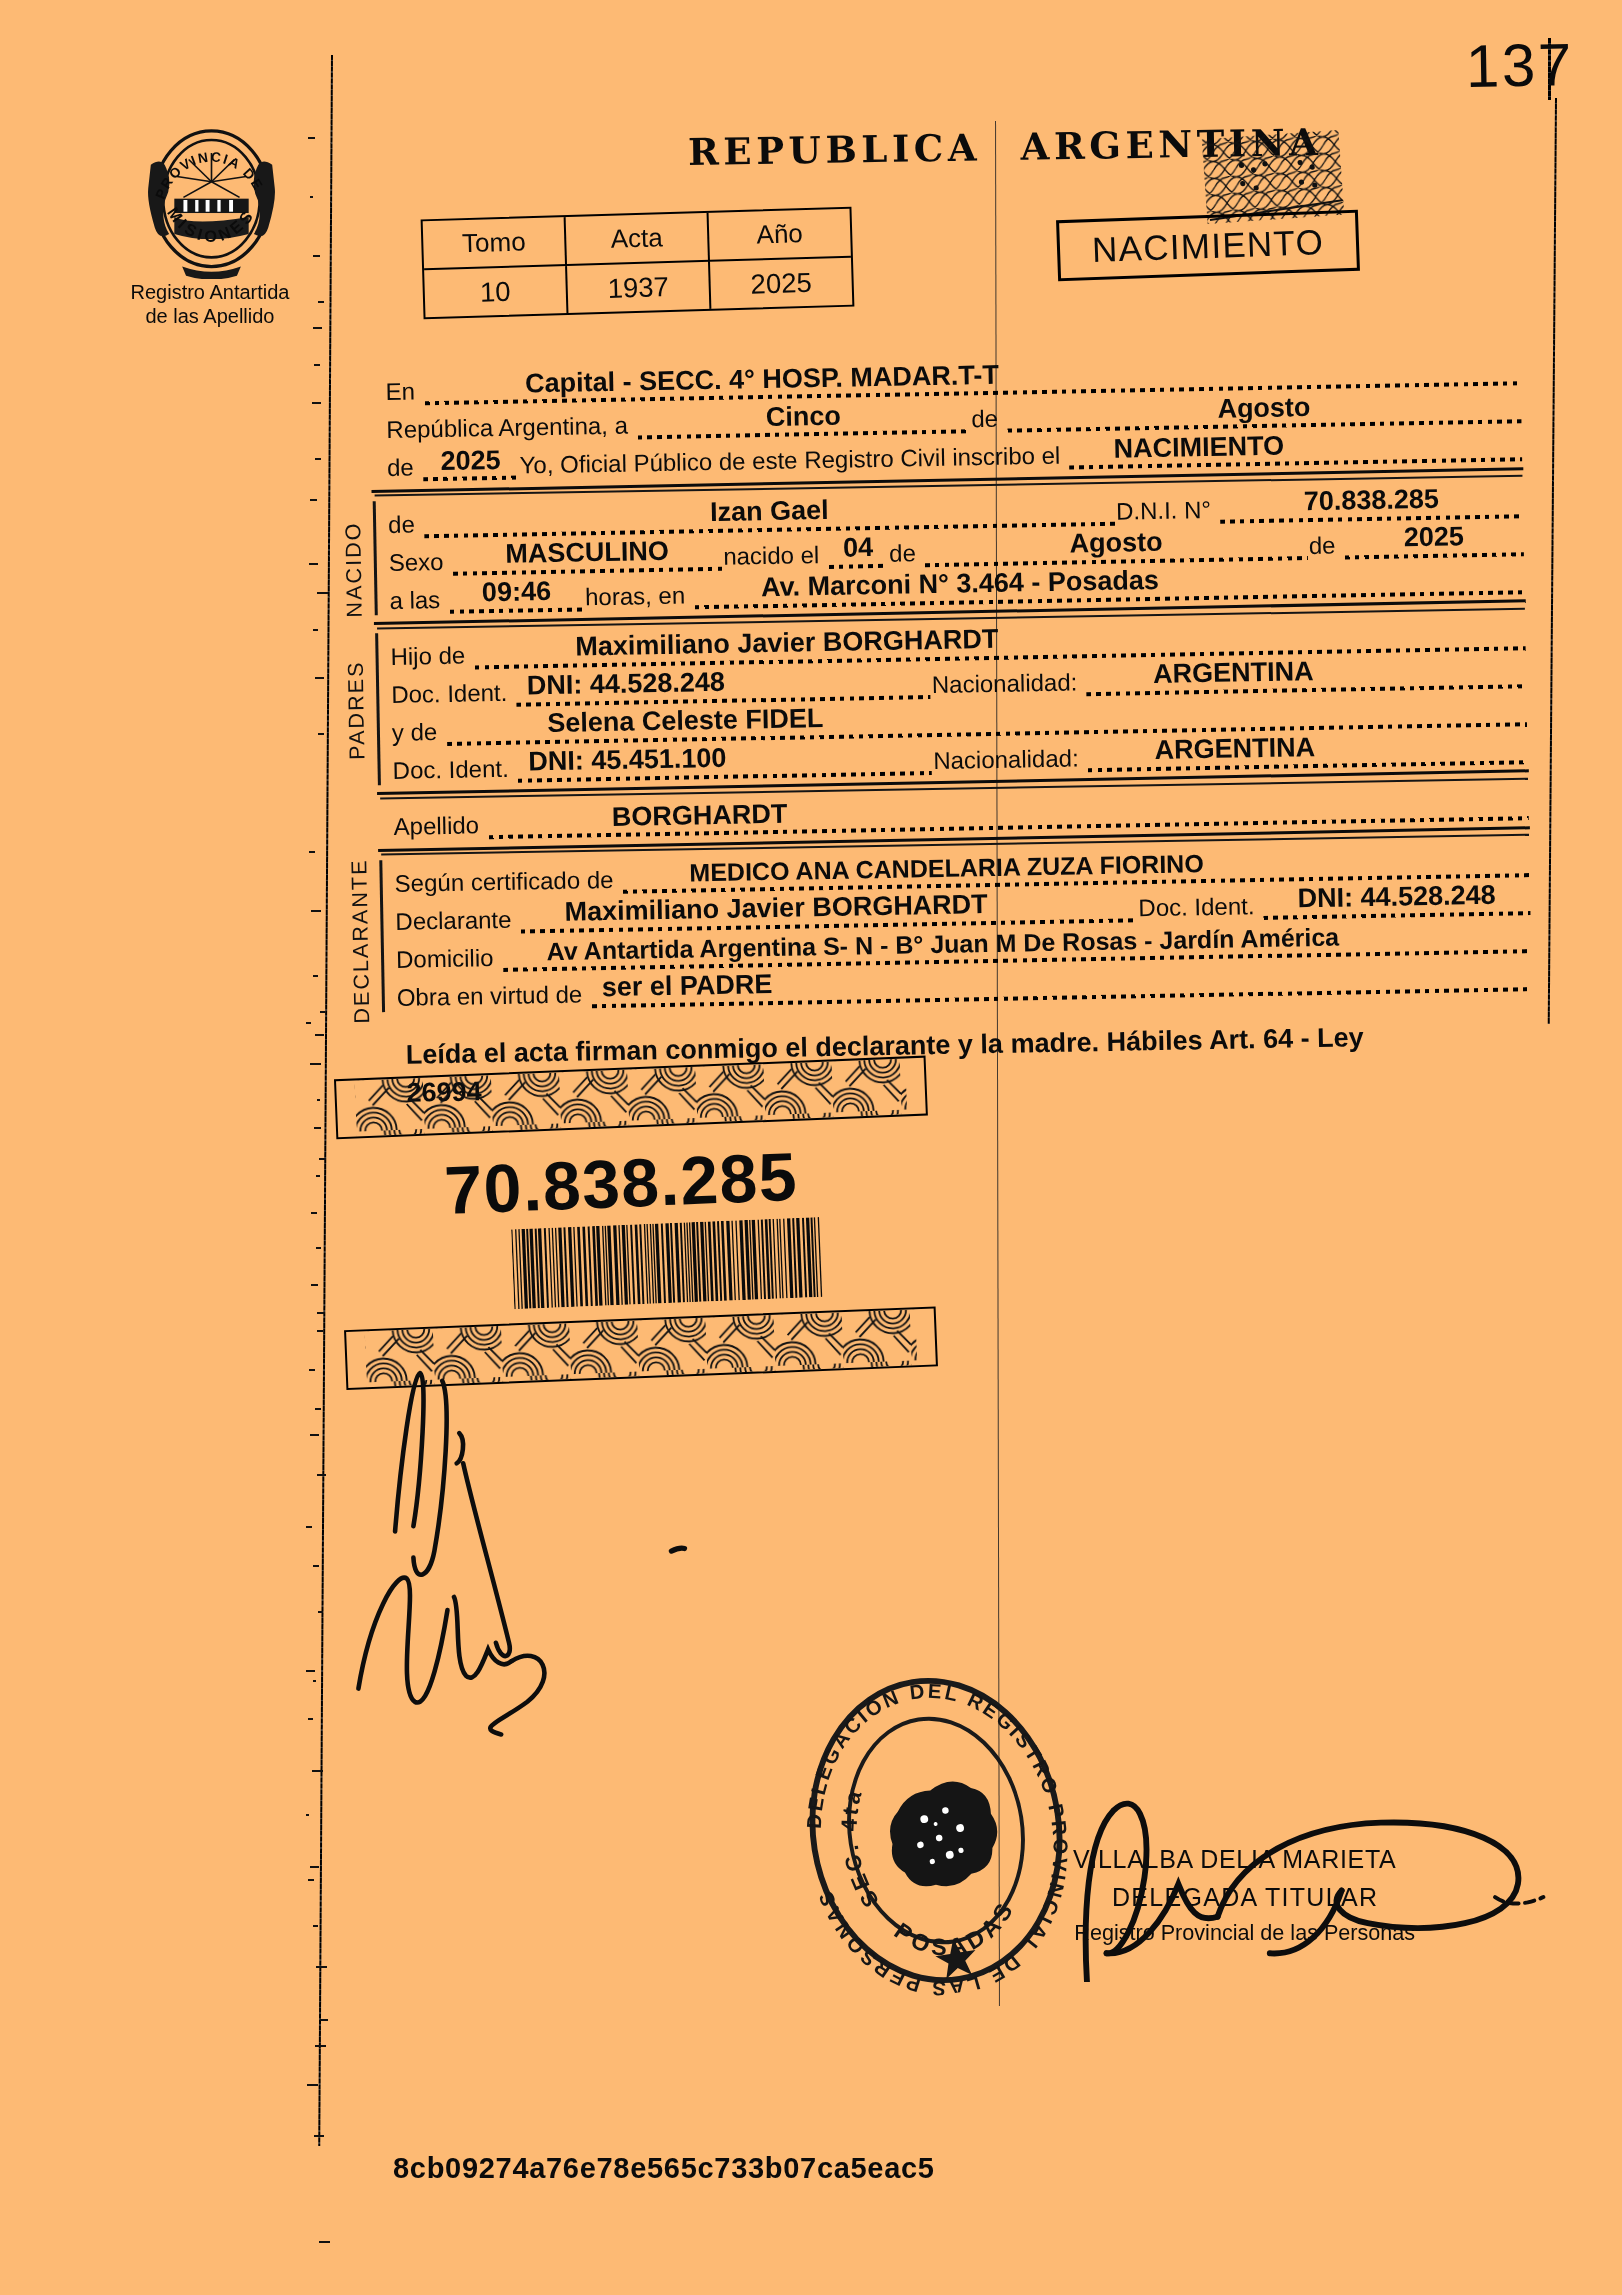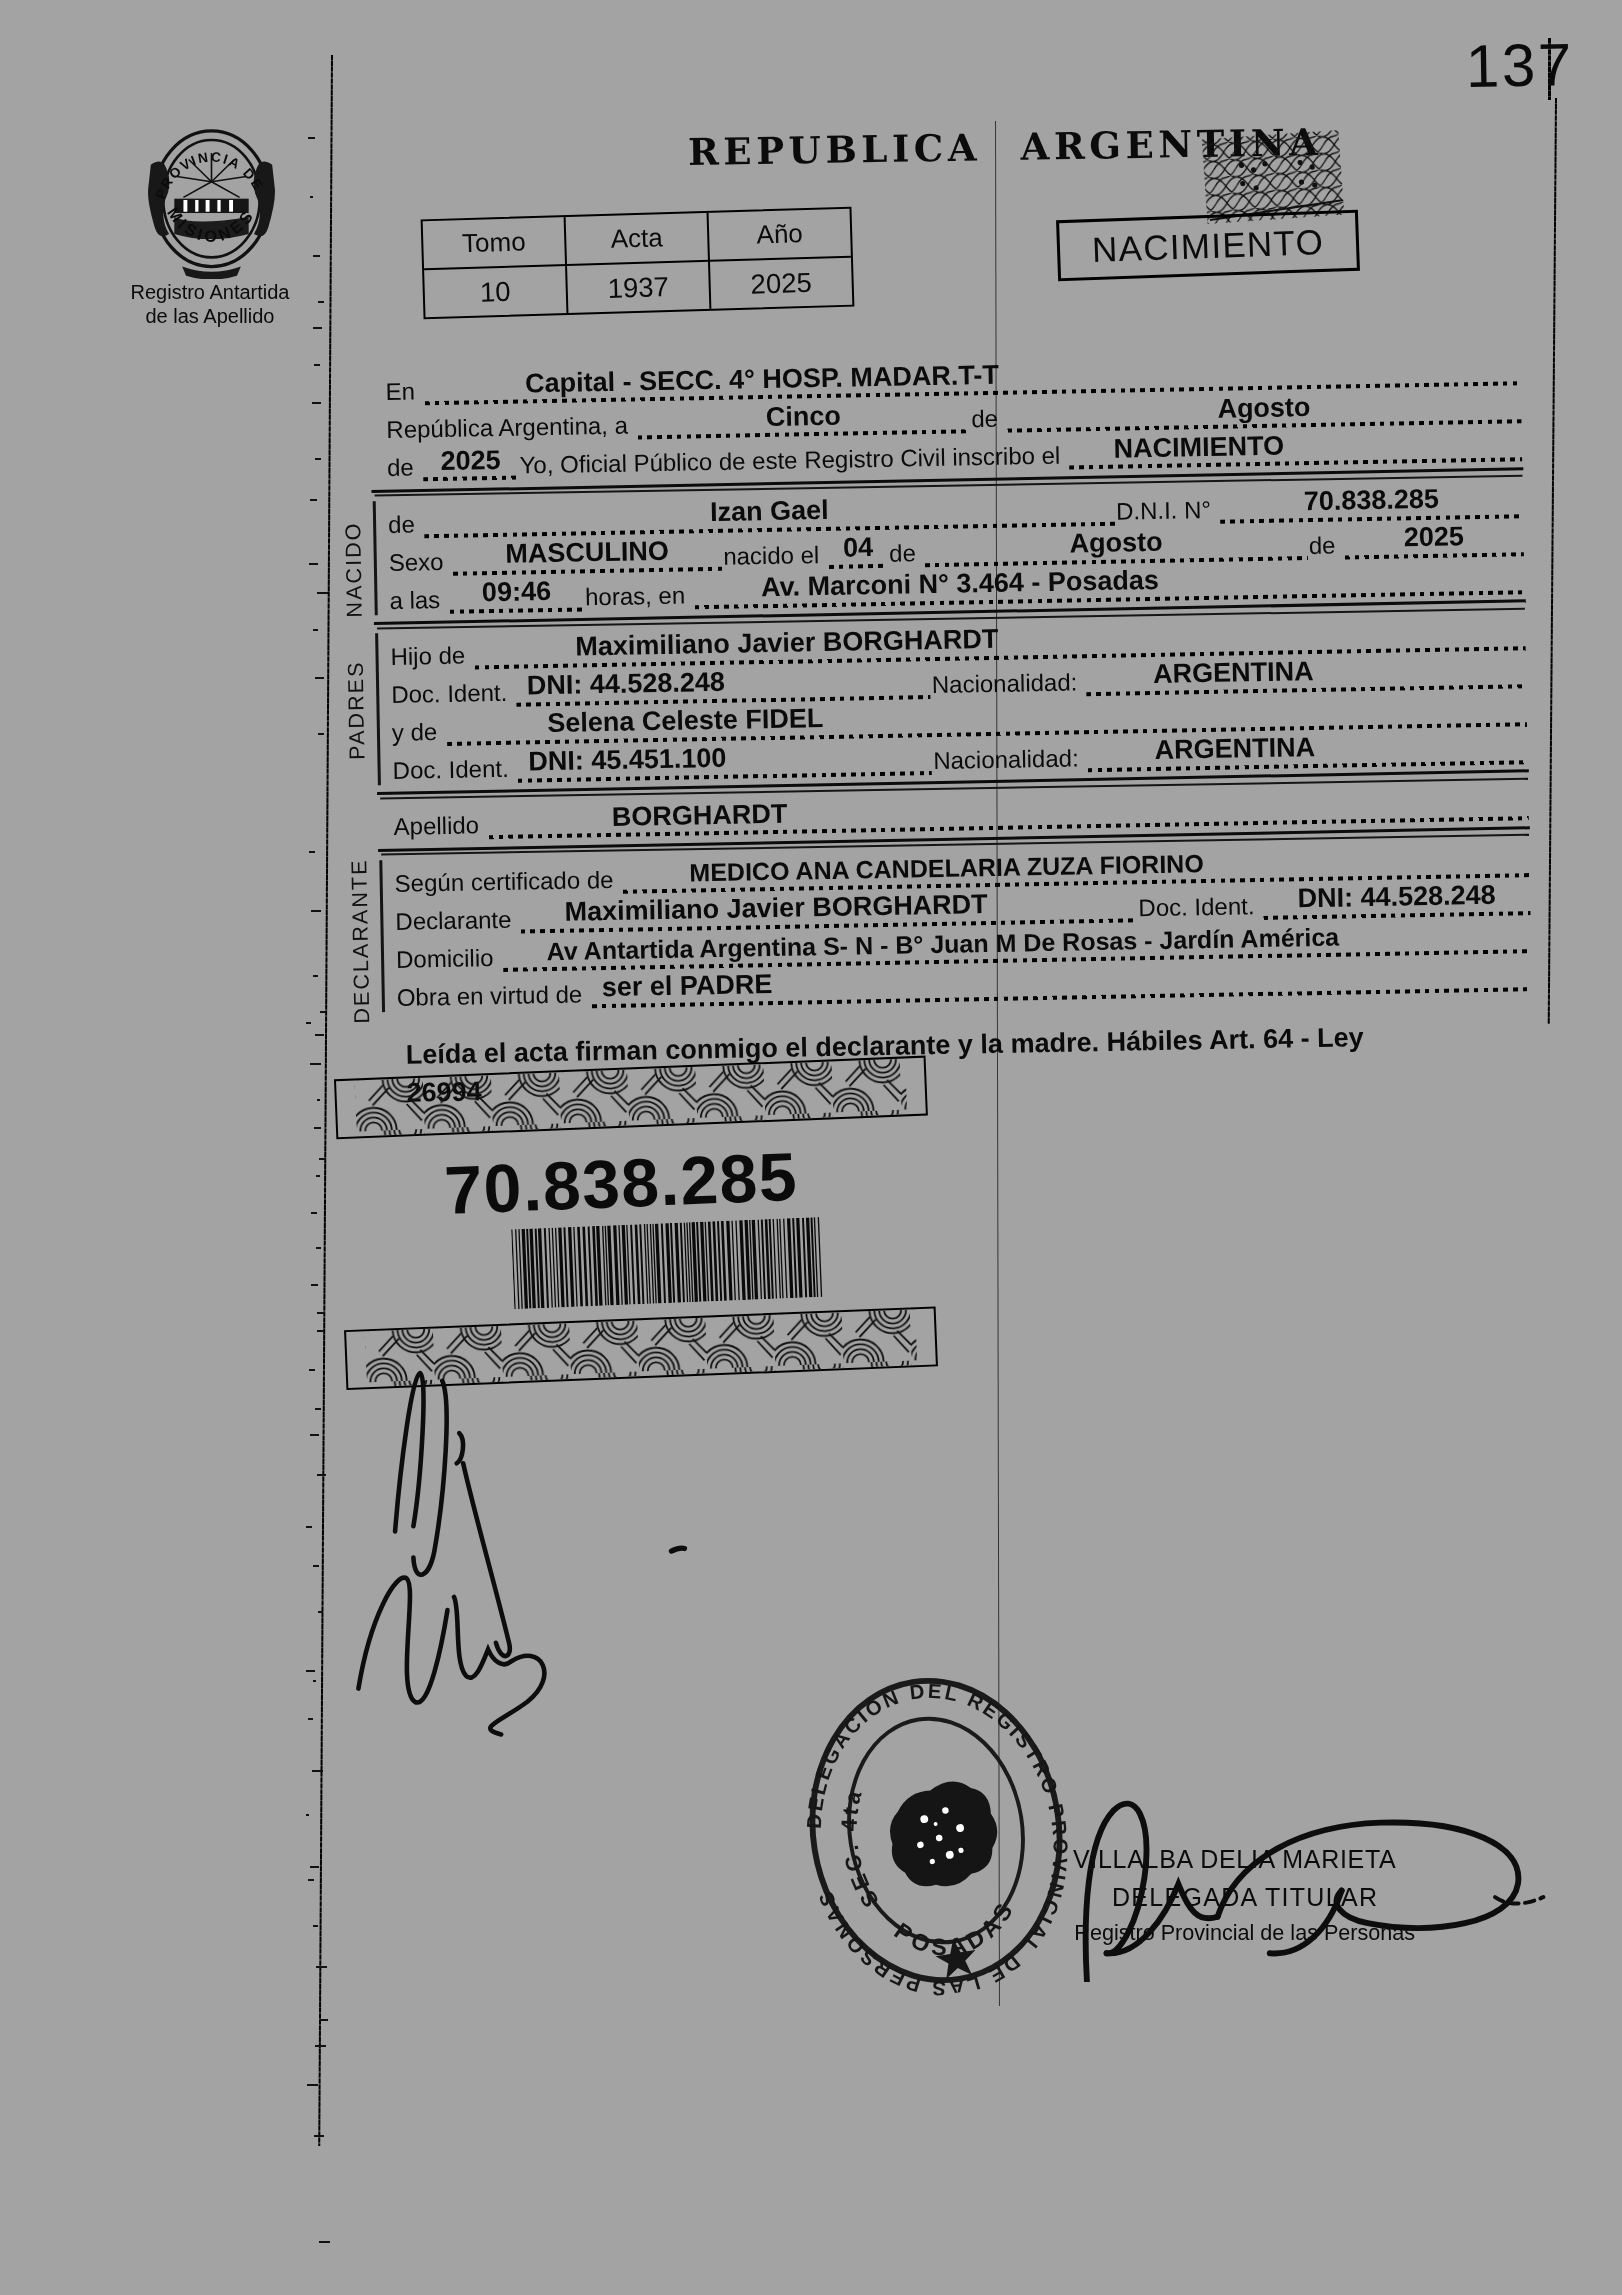--- a/index.html
+++ b/index.html
@@ -1,16 +1,16 @@
 <!DOCTYPE html>
 <html style="font-size:10.5px"><head>
 <meta charset="utf-8">
 <style>
   html,body{margin:0;padding:0;background:#888;}
-  .page{position:relative;width:1622px;height:2295px;background:#a3a3a3;overflow:hidden;
+  .page{position:relative;width:1622px;height:2295px;background:#fdba74;overflow:hidden;
         font-family:"Liberation Sans",sans-serif;color:#0b0b0b;}
   .abs{position:absolute;}
 
   
   .edge{position:absolute;background:repeating-linear-gradient(180deg,#000 0 4.6px,#333 4.6px 5.9px);}
   .edge-left{left:331px;top:55px;width:2px;height:2091px;transform:rotate(.35deg);transform-origin:top left;}
   .edge-right-a{left:1548px;top:38px;width:2.6px;height:62px;}
   .edge-right-b{left:1555px;top:98px;width:2px;height:926px;transform:rotate(.45deg);transform-origin:top left;}
   .fold{left:997px;top:121px;width:1.3px;height:1885px;background:#222;transform:rotate(-.12deg);opacity:.85;}
 
@@ -531,15 +531,16 @@
   <svg class="abs" style="left:1067px;top:1760px;" width="497" height="222" viewBox="0 0 760 340">
     <g fill="none" stroke="#0d0d0d" stroke-width="9" stroke-linecap="round">
       <path d="M 30 340 C 24 240, 30 120, 70 78 C 104 44, 130 90, 118 180 C 108 248, 80 300, 60 296"></path>
       <path d="M 60 296 C 110 300, 150 240, 170 190 C 186 230, 200 250, 230 240"></path>
       <path d="M 230 240 C 260 150, 360 100, 480 96 C 610 92, 700 130, 690 190 C 680 250, 560 270, 460 250 C 420 242, 400 220, 420 200"></path>
       <path d="M 420 200 C 400 260, 360 300, 310 296"></path>
     </g>
     <path d="M 655 210 q 20 14 50 8 q 16 -4 24 -8" fill="none" stroke="#0d0d0d" stroke-width="6" stroke-linecap="round" stroke-dasharray="14 10"></path>
   </svg>
 
+  <div class="abs hash">8cb09274a76e78e565c733b07ca5eac5</div>
 
 </div>
 
 
 </body></html>

